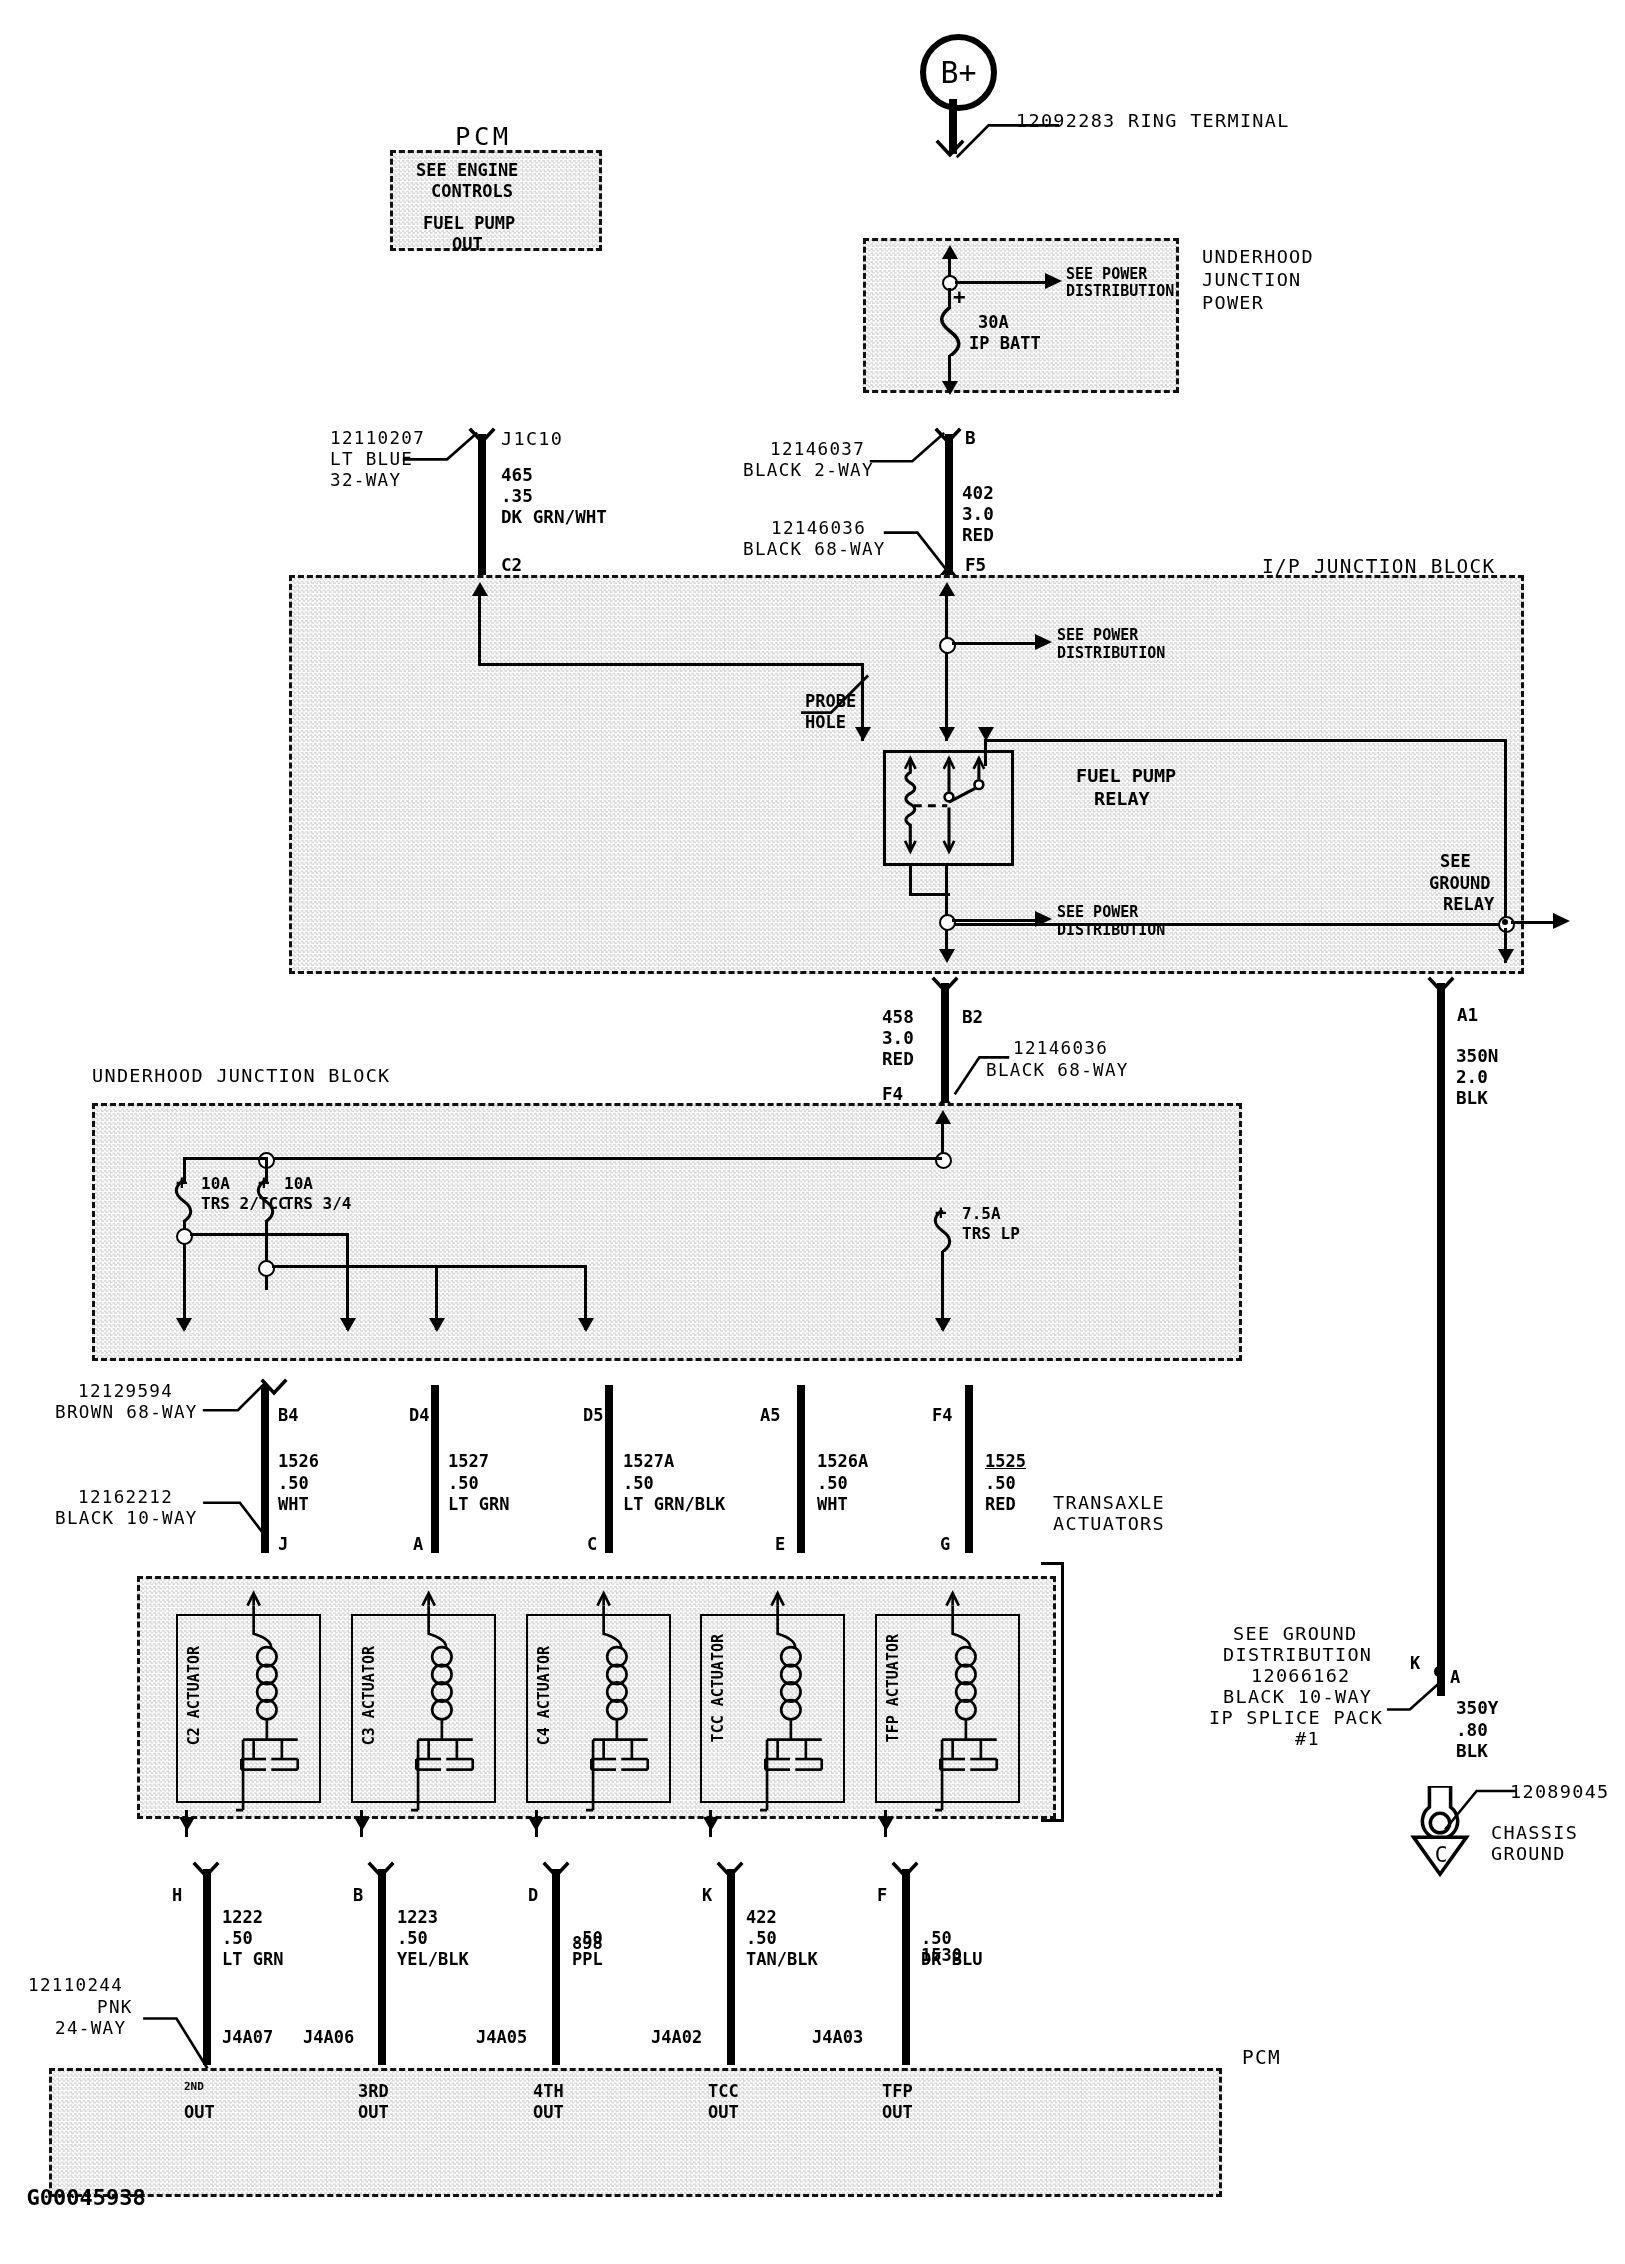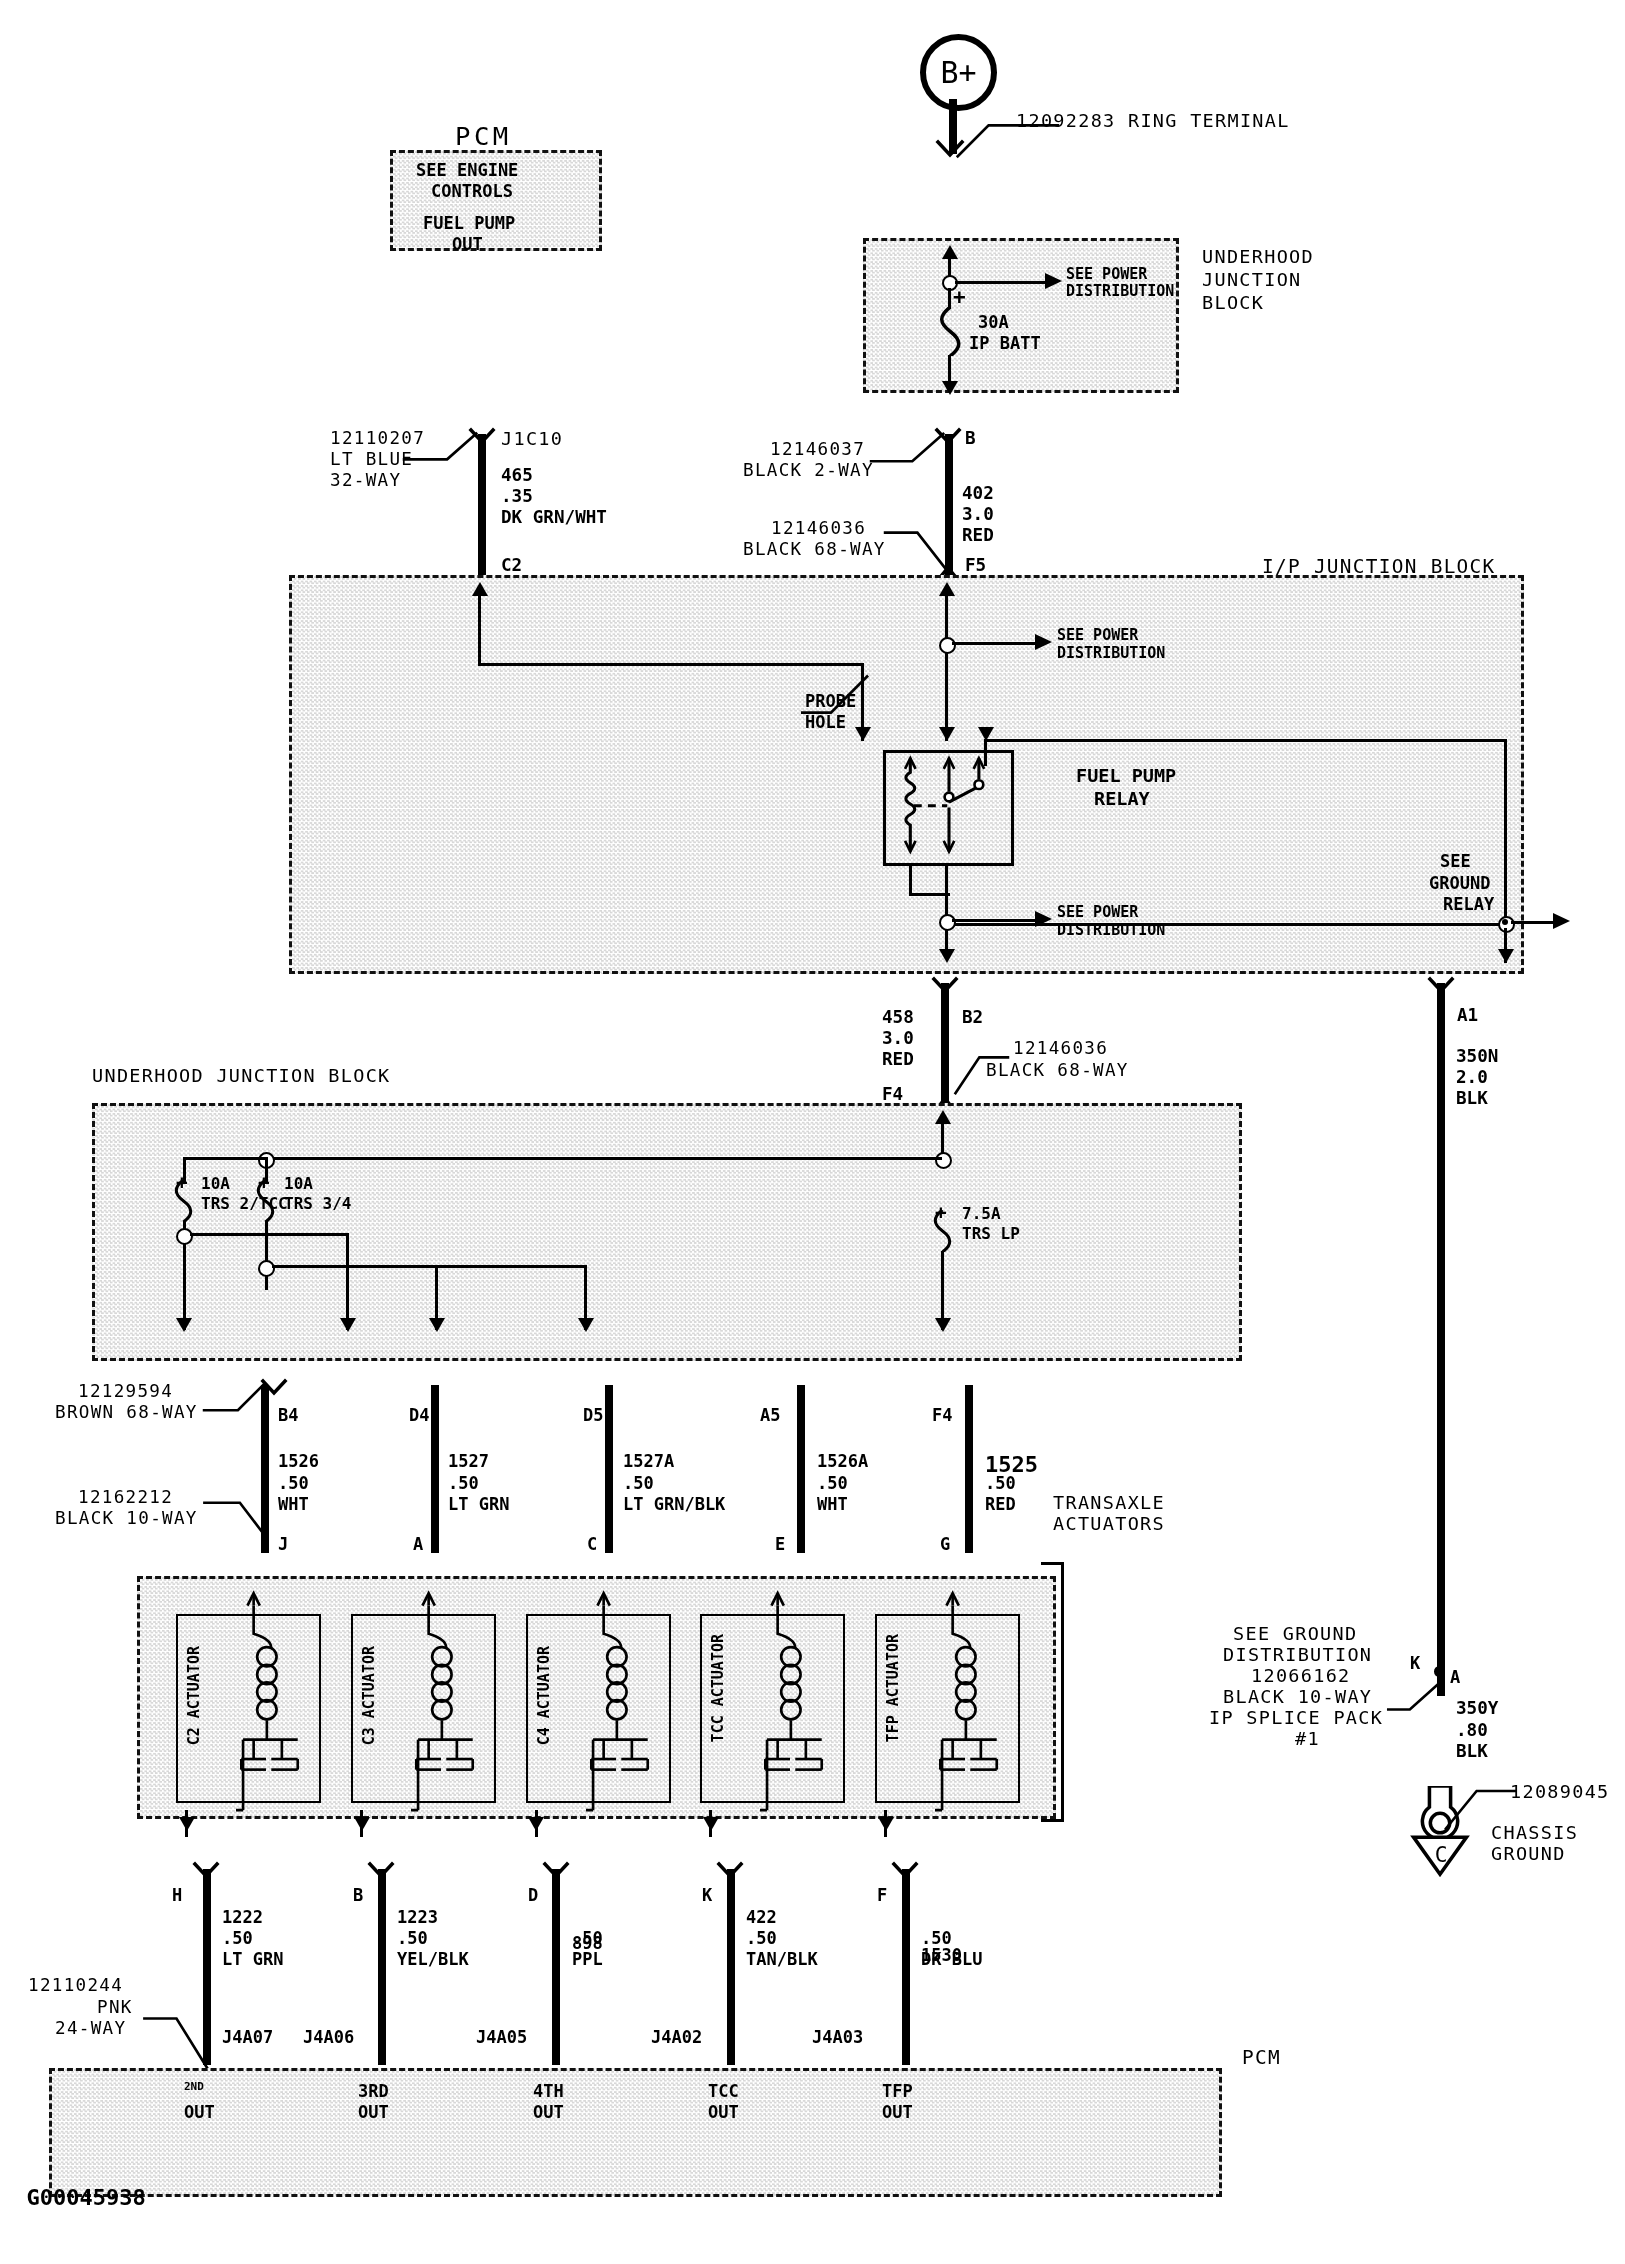--- a/index.html
+++ b/index.html
@@ -85,21 +85,21 @@
   <div class="lbl thin" style="left:455px;top:120px;font-size:25.6px;letter-spacing:3.5px;">PCM</div>
   <div class="dashbox" style="left:390px;top:150px;width:212px;height:101px;"></div>
   <div class="lbl bold" style="left:416px;top:159px;font-size:17px;">SEE ENGINE</div>
   <div class="lbl bold" style="left:431px;top:180px;font-size:17px;">CONTROLS</div>
   <div class="lbl bold" style="left:423px;top:212px;font-size:17px;">FUEL PUMP</div>
   <div class="lbl bold" style="left:452px;top:233px;font-size:17px;">OUT</div>
 
   <div class="dashbox" style="left:863px;top:238px;width:316px;height:155px;"></div>
   <div class="lbl thin" style="left:1202px;top:245px;font-size:18.5px;">UNDERHOOD</div>
   <div class="lbl thin" style="left:1202px;top:268px;font-size:18.5px;">JUNCTION</div>
-  <div class="lbl thin" style="left:1202px;top:291px;font-size:18.5px;">BLOCK</div>
+  <div class="lbl thin" style="left:1202px;top:291px;font-size:18.5px;">POWER</div>
 
   <div class="arr-up" style="left:942px;top:245px;"></div>
   <div class="w wv" style="left:948px;top:258px;height:25px;"></div>
 
   <div class="ring" style="left:942px;top:275px;width:12.4px;height:12.4px;"></div>
   <div class="w wh" style="left:955px;top:281px;width:92px;"></div>
   <div class="oarr-rt" style="left:1045px;top:273px;"></div>
   <div class="lbl bold" style="left:1066px;top:265px;font-size:15px;">SEE POWER</div>
   <div class="lbl bold" style="left:1066px;top:282px;font-size:15px;">DISTRIBUTION</div>
 
@@ -384,21 +384,21 @@
 
   <div class="w wv fat" style="left:797px;top:1385px;height:168px;"></div>
   <div class="lbl bold" style="left:760px;top:1404px;font-size:17px;">A5</div>
   <div class="lbl bold" style="left:817px;top:1450px;font-size:17px;">1526A</div>
   <div class="lbl bold" style="left:817px;top:1472px;font-size:17px;">.50</div>
   <div class="lbl bold" style="left:817px;top:1493px;font-size:17px;">WHT</div>
   <div class="lbl bold" style="left:775px;top:1533px;font-size:17px;">E</div>
 
   <div class="w wv fat" style="left:965px;top:1385px;height:168px;"></div>
   <div class="lbl bold" style="left:932px;top:1404px;font-size:17px;">F4</div>
-  <div class="lbl bold" style="left:985px;top:1450px;font-size:22px;">1525</div>
+  <div class="lbl bold" style="left:985px;top:1450px;font-size:17px;text-decoration:underline;">1525</div>
   <div class="lbl bold" style="left:985px;top:1472px;font-size:17px;">.50</div>
   <div class="lbl bold" style="left:985px;top:1493px;font-size:17px;">RED</div>
   <div class="lbl bold" style="left:940px;top:1533px;font-size:17px;">G</div>
 
   <div class="lbl thin" style="left:1053px;top:1491px;font-size:18.5px;">TRANSAXLE</div>
   <div class="lbl thin" style="left:1053px;top:1512px;font-size:18.5px;">ACTUATORS</div>
 
   <div class="dashbox" style="left:137px;top:1576px;width:919px;height:243px;"></div>
   <div class="w wv" style="left:1061px;top:1562px;height:260px;"></div>
   <div class="w wh" style="left:1041px;top:1562px;width:23px;"></div>

